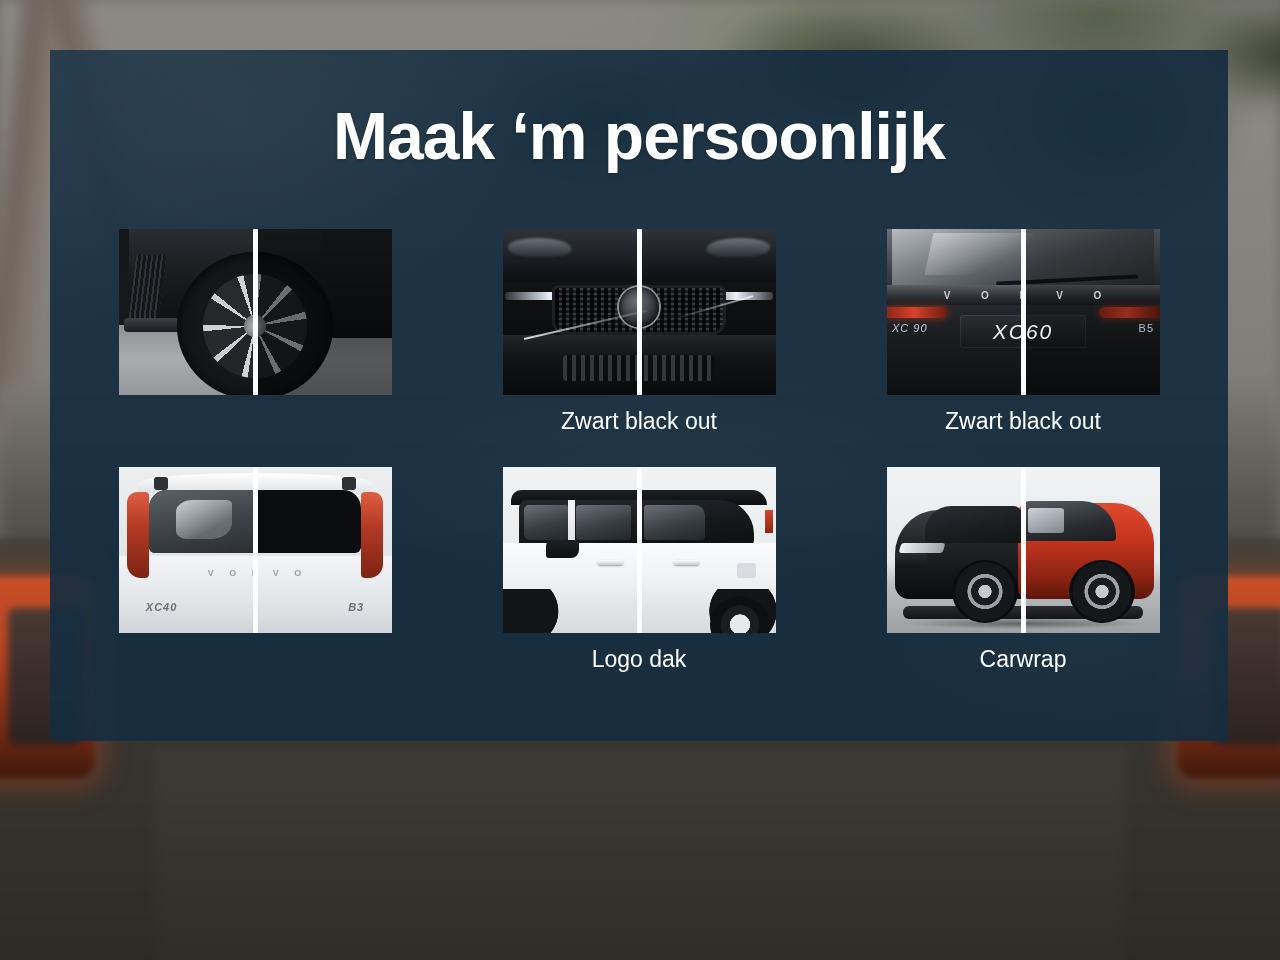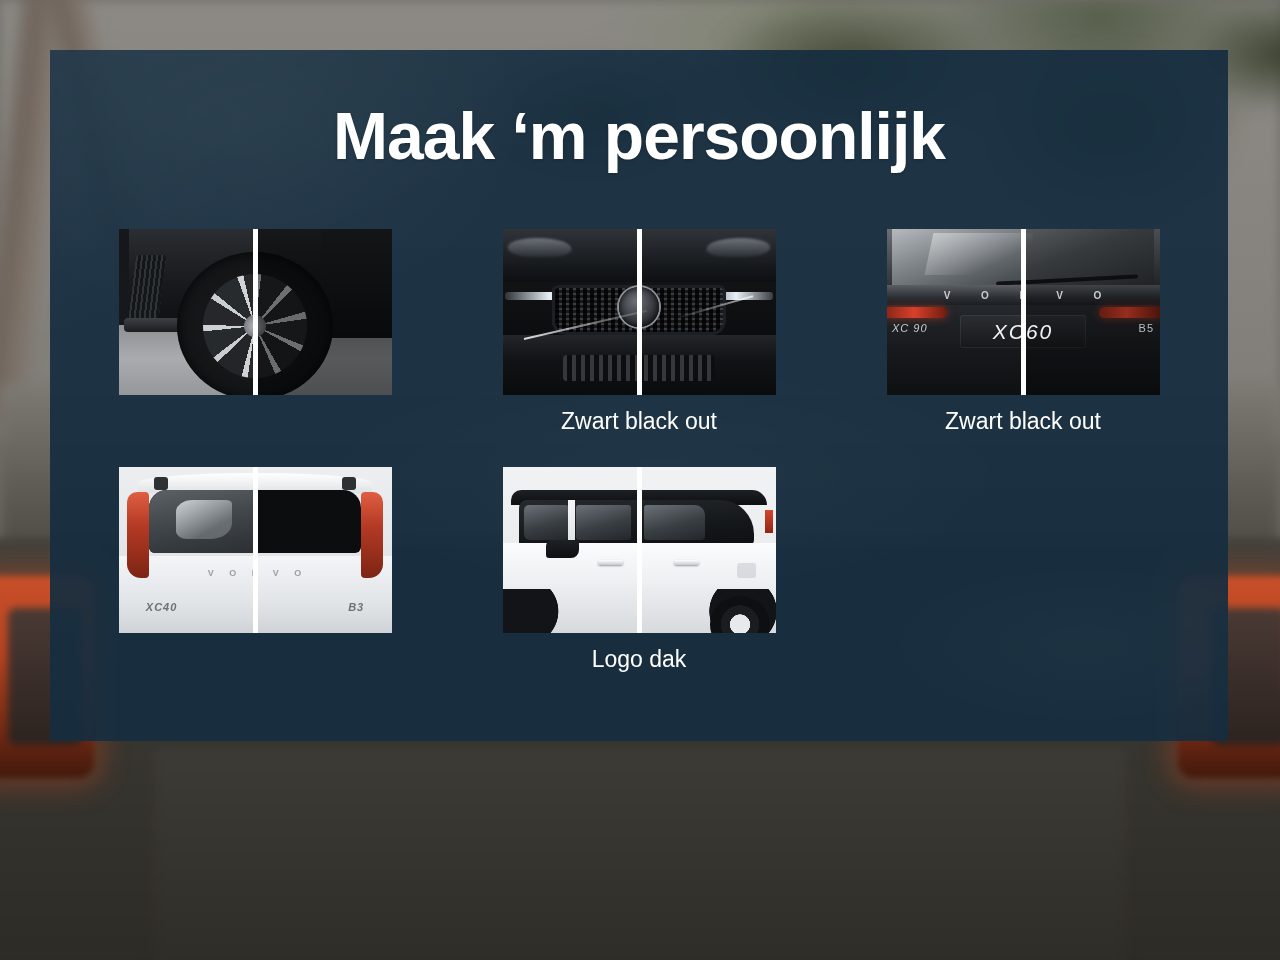--- a/index.html
+++ b/index.html
@@ -588,16 +588,33 @@
           <div class="fuel"></div>
           <div class="arch-f"></div>
           <div class="arch-r"></div>
           <div class="wheel-r"></div>
           <div class="door-line"></div>
           <div class="divider"></div>
         </div>
         <div class="caption">Logo dak</div>
       </div>
 
+      <div class="card">
+        <div class="thumb t-wrap">
+          <div class="shadow"></div>
+          <div class="car-dark"></div>
+          <div class="car-red"></div>
+          <div class="greenhouse-d"></div>
+          <div class="greenhouse-r"></div>
+          <div class="glasspane"></div>
+          <div class="headlight"></div>
+          <div class="grille"></div>
+          <div class="rocker"></div>
+          <div class="wheel-f"></div>
+          <div class="wheel-r"></div>
+          <div class="divider"></div>
+        </div>
+        <div class="caption">Carwrap</div>
+      </div>
 
     </div>
   </div>
 </section>
 
 </body></html>

